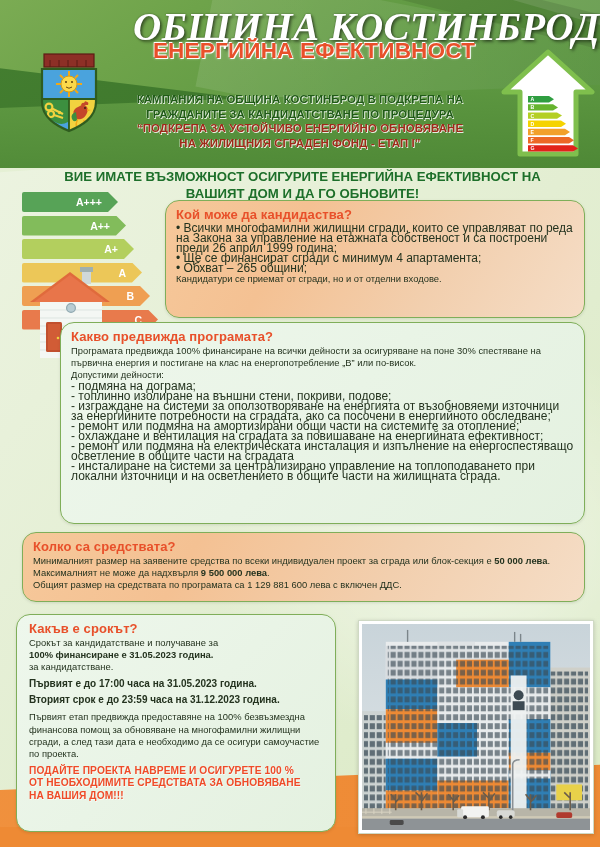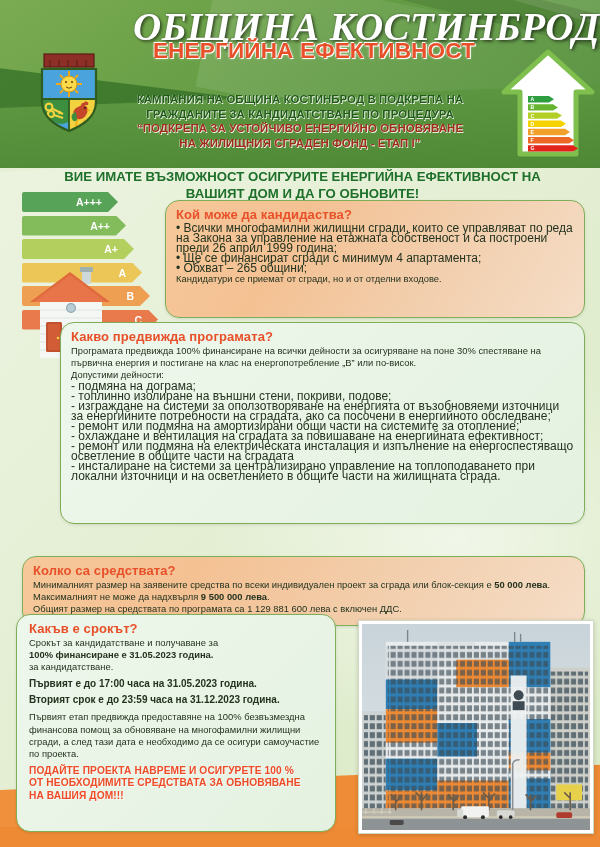--- a/index.html
+++ b/index.html
@@ -155,21 +155,21 @@
     letter-spacing:.1px;
   }
   .box p{margin:0;font-size:9.4px;line-height:12.1px;color:#24331f;}
   .box ul{margin:0;padding:0;list-style:none;}
   .box li{font-size:12px;line-height:10px;color:#24331f;}
   .box li.b::before{content:"• ";}
   .box li.d::before{content:"- ";}
 
   #box-who{left:165px;top:200px;width:420px;height:118px;padding:6px 10px 5px 10px;}
   #box-prog{left:60px;top:322px;width:525px;height:202px;padding:6px 10px 6px 10px;}
-  #box-money{left:22px;top:532px;width:563px;height:70px;padding:6px 10px 18px 10px;margin-top:24px;}
+  #box-money{left:22px;top:532px;width:563px;height:70px;padding:6px 10px 18px 10px;}
   #box-term{left:16px;top:614px;width:320px;height:218px;padding:6px 10px 24px 12px;}
 
   .bold{font-weight:bold;}
   .accent{color:#e8502a;font-weight:bold;}
   .cta{
     margin-top:5px;
     font-size:10.2px;font-weight:bold;line-height:12.6px;
     color:#ef4b28;letter-spacing:.1px;
     text-shadow:0.6px 0.6px 0 rgba(255,255,255,.7);
   }

